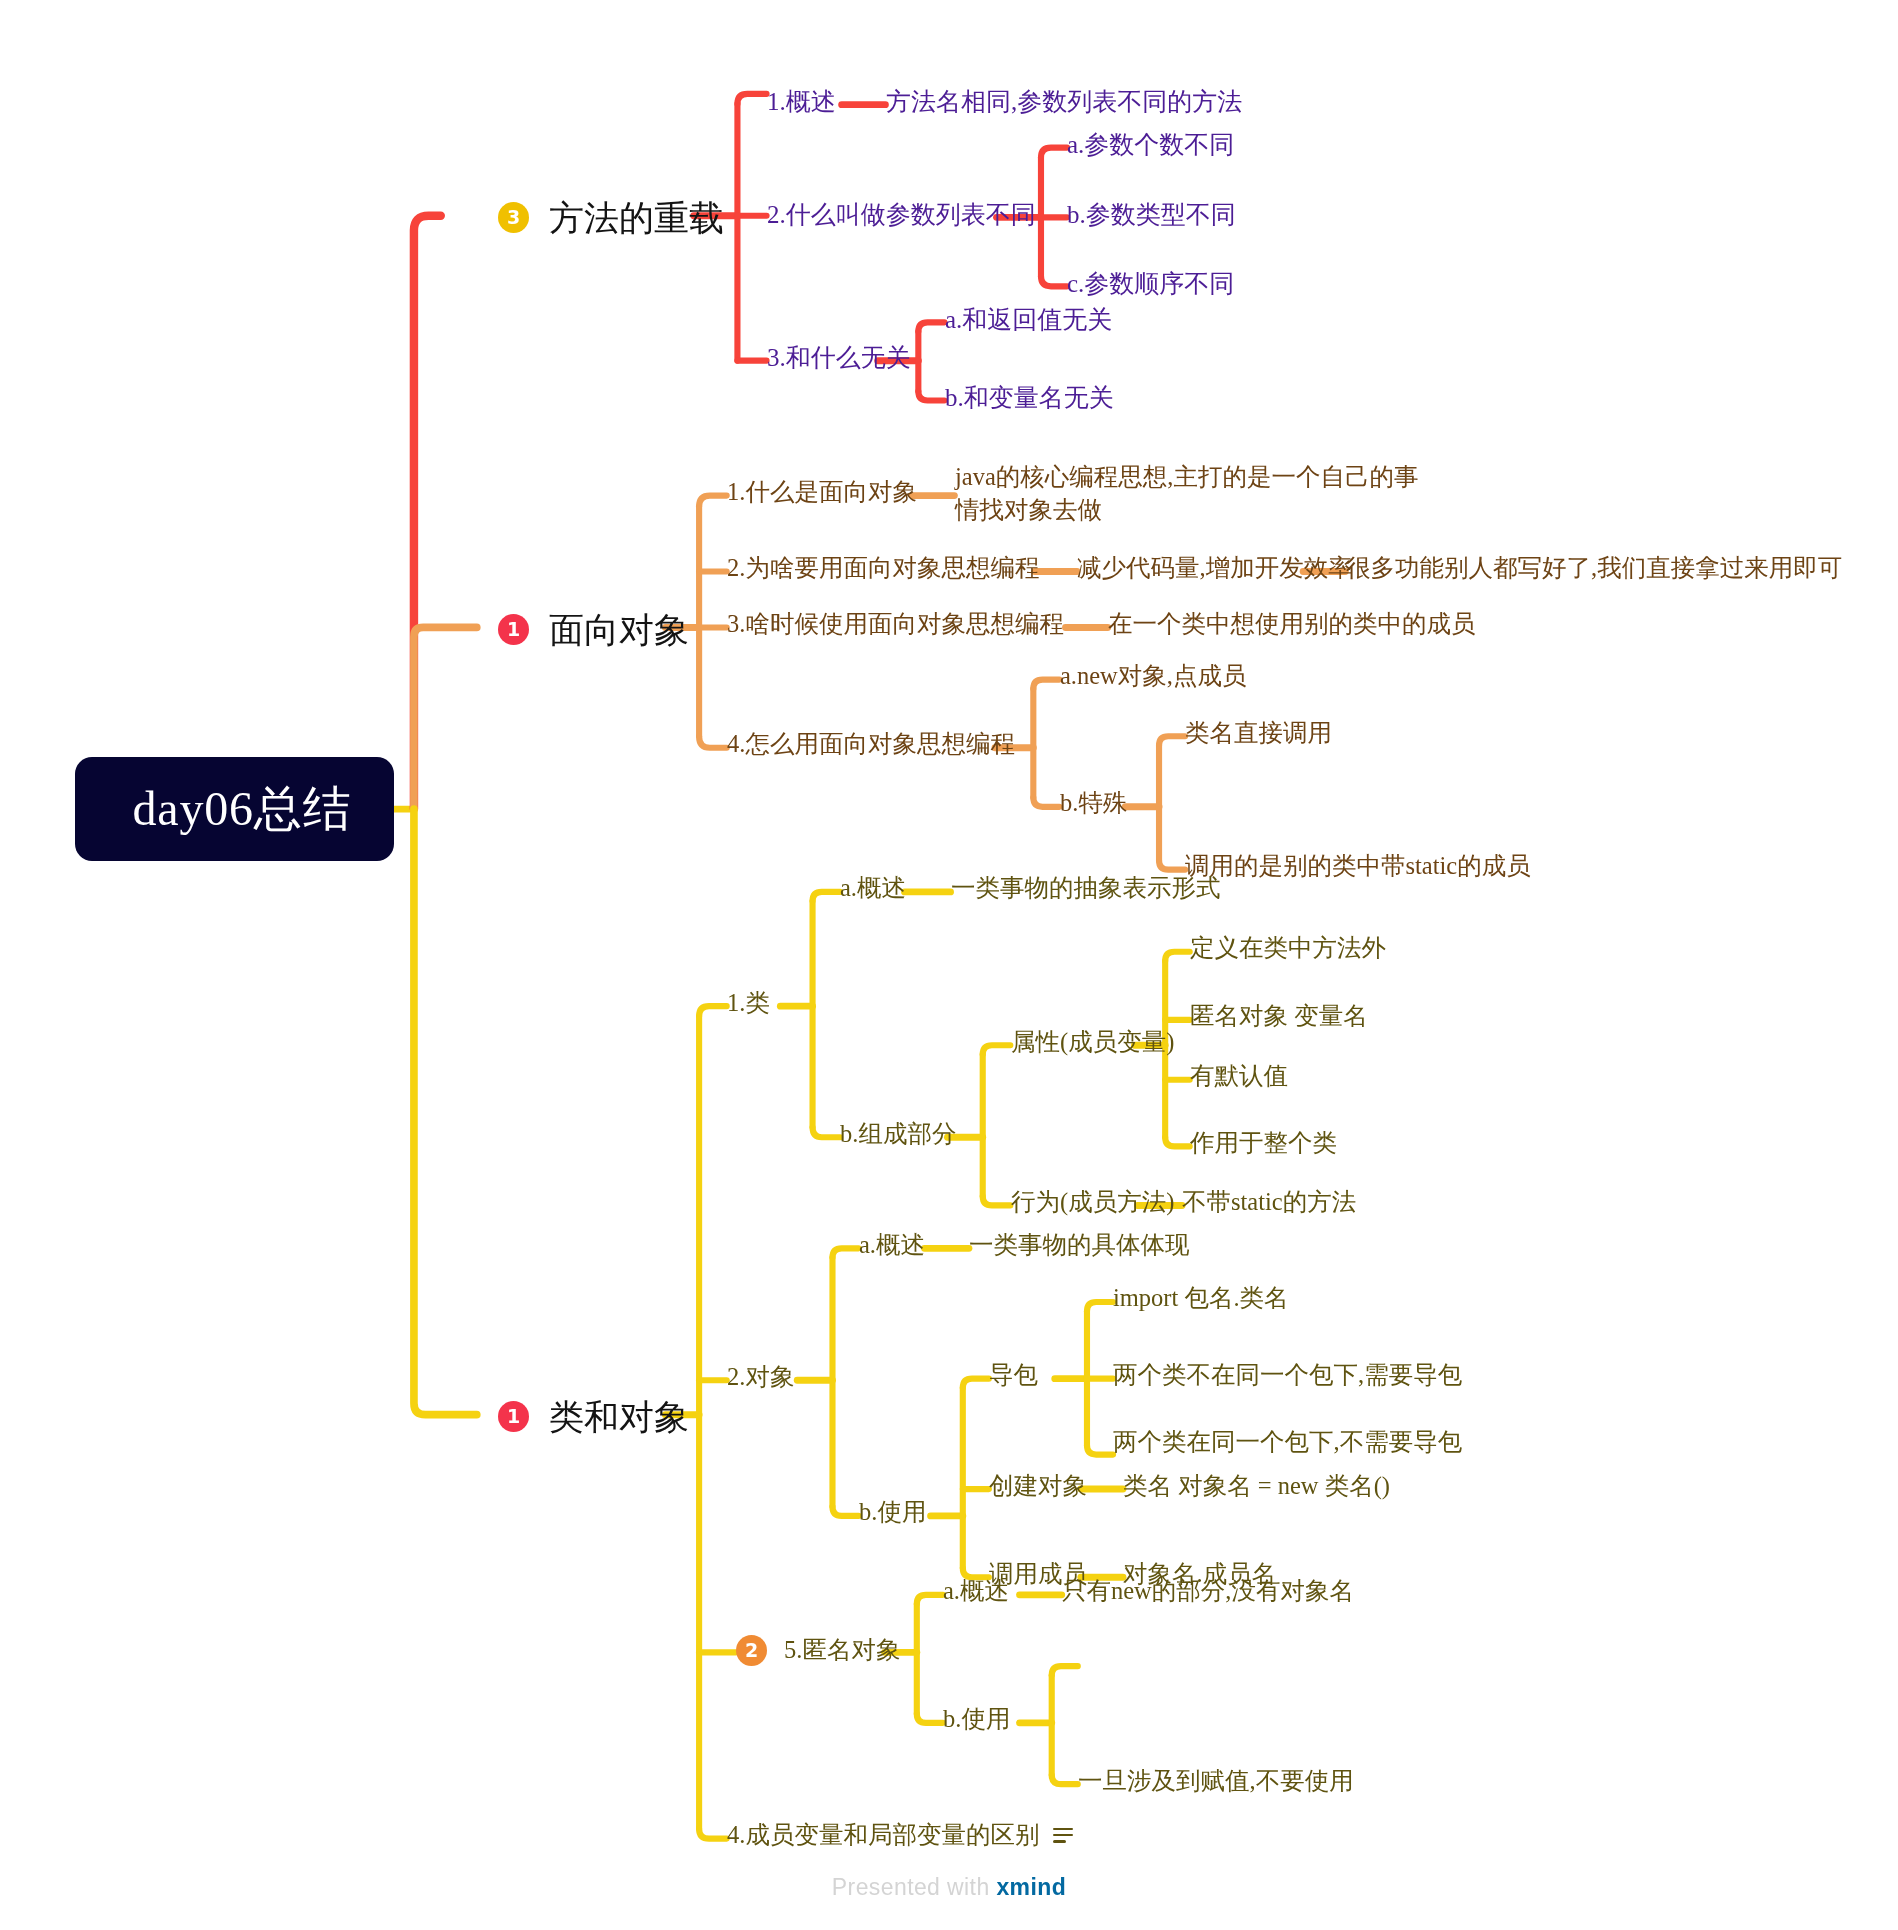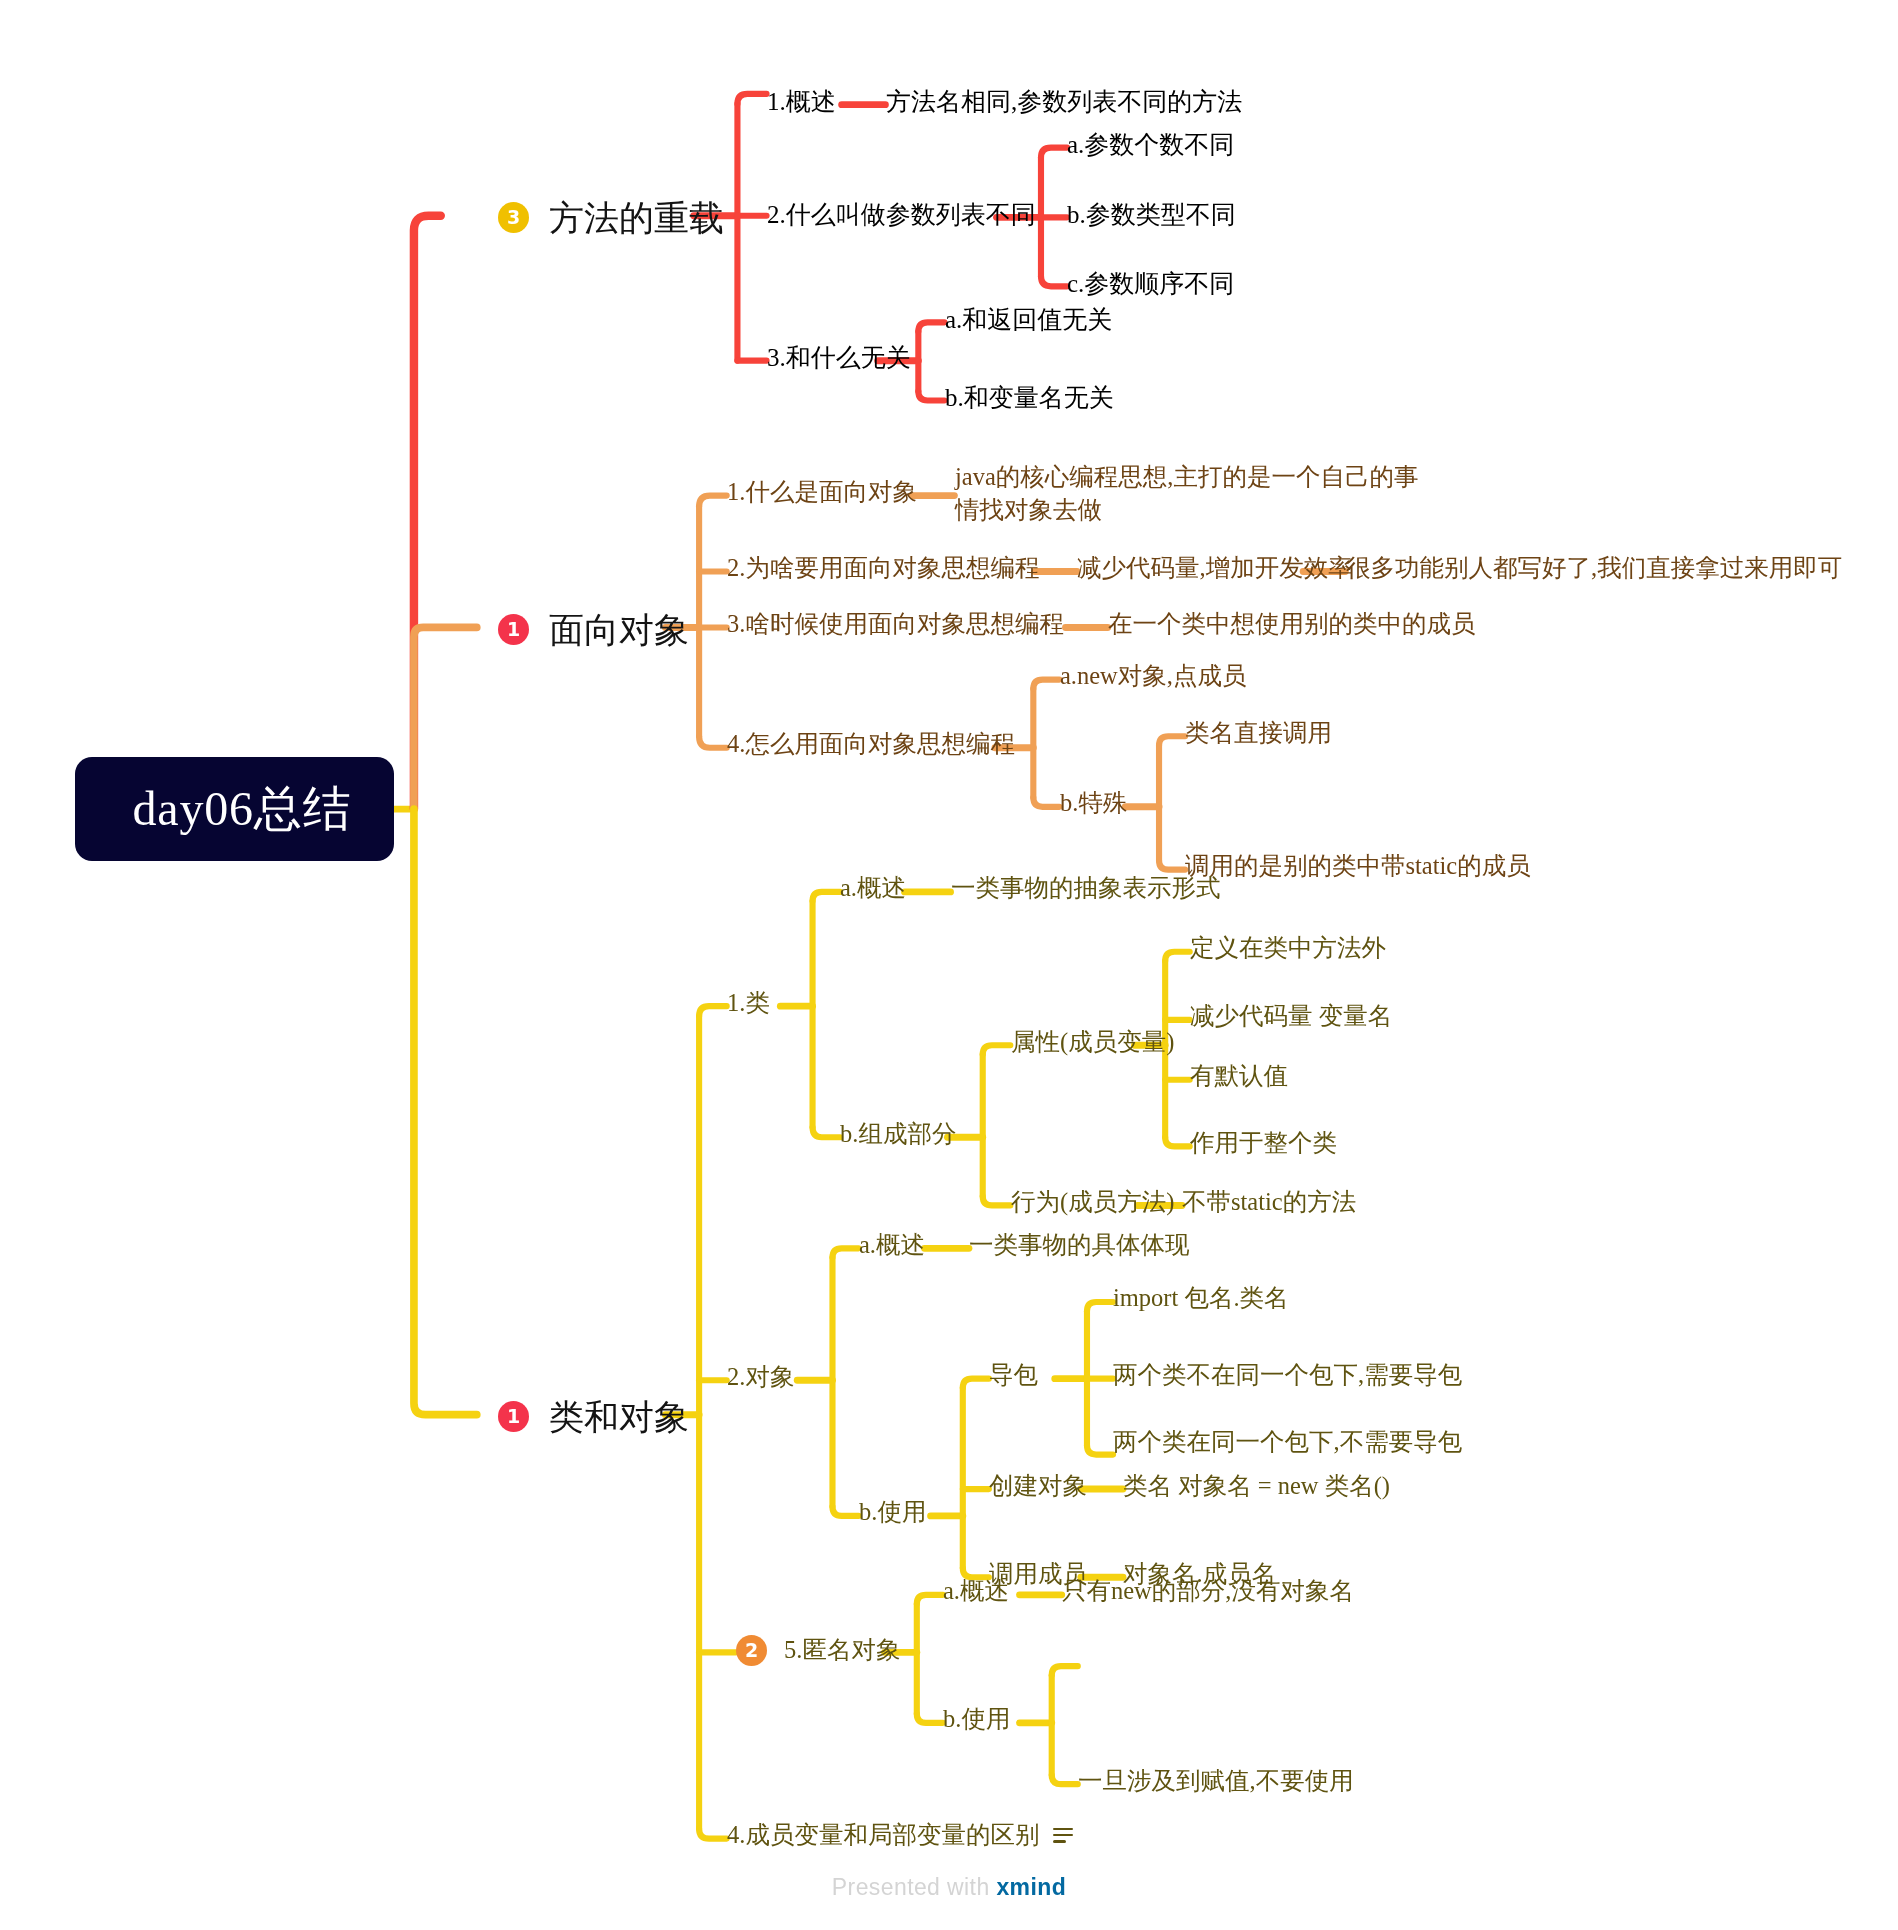--- a/index.html
+++ b/index.html
@@ -39,21 +39,21 @@
     display:flex;align-items:center;justify-content:center;
     color:#ffffff;font-size:19px;font-weight:bold;
     font-family:"DejaVu Sans",sans-serif;flex:none;
   }
   .badge.red{background:#f4334b;}
   .badge.yellow{background:#f0c000;}
   .badge.orange{background:#f08b33;}
 
   
   .t{font-family:"Liberation Serif","DejaVu Serif",serif;}
-  .red-txt{color:#000000;}
+  .red-txt{color:#4c1d95;}
   .orange-txt{color:#6d4314;}
   .yellow-txt{color:#5f5310;}
 
   .s32{font-size:24.5px;}
   .s33{font-size:25px;}
 
   .wrap2{white-space:normal;line-height:1.33;}
 
   
   .inline-badge{display:flex;align-items:center;gap:17px;}
@@ -246,21 +246,21 @@
   </div>
 
   <div class="node t yellow-txt s32" style="left:727px;top:988px;">1.类</div>
   <div class="node t yellow-txt s32" style="left:840px;top:873px;">a.概述</div>
   <div class="node t yellow-txt s32" style="left:951px;top:873px;">一类事物的抽象表示形式</div>
 
   <div class="node t yellow-txt s32" style="left:840px;top:1119px;">b.组成部分</div>
 
   <div class="node t yellow-txt s32" style="left:1011px;top:1027px;">属性(成员变量)</div>
   <div class="node t yellow-txt s32" style="left:1190px;top:933px;">定义在类中方法外</div>
-  <div class="node t yellow-txt s32" style="left:1190px;top:1001px;">减少代码量 变量名</div>
+  <div class="node t yellow-txt s32" style="left:1190px;top:1001px;">匿名对象 变量名</div>
   <div class="node t yellow-txt s32" style="left:1190px;top:1061px;">有默认值</div>
   <div class="node t yellow-txt s32" style="left:1190px;top:1128px;">作用于整个类</div>
 
   <div class="node t yellow-txt s32" style="left:1011px;top:1187px;">行为(成员方法)</div>
   <div class="node t yellow-txt s32" style="left:1182px;top:1187px;">不带static的方法</div>
 
   <div class="node t yellow-txt s32" style="left:727px;top:1362px;">2.对象</div>
   <div class="node t yellow-txt s32" style="left:859px;top:1230px;">a.概述</div>
   <div class="node t yellow-txt s32" style="left:969px;top:1230px;">一类事物的具体体现</div>
 

